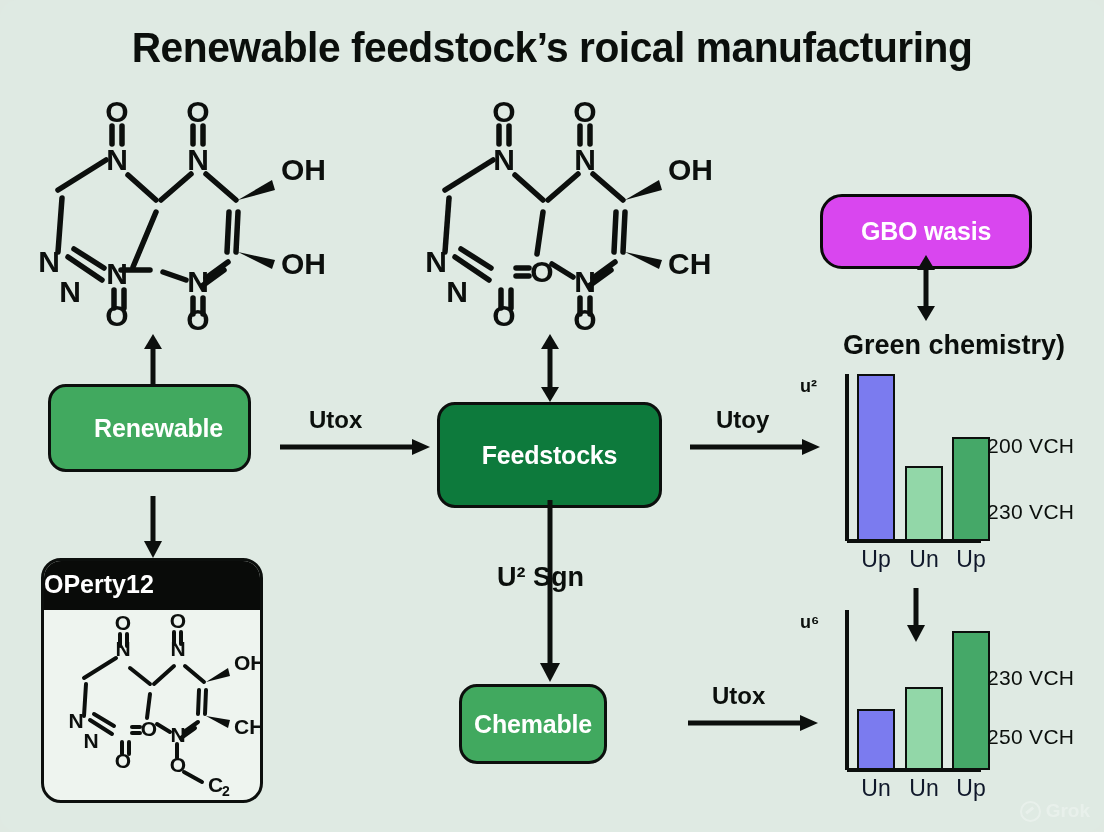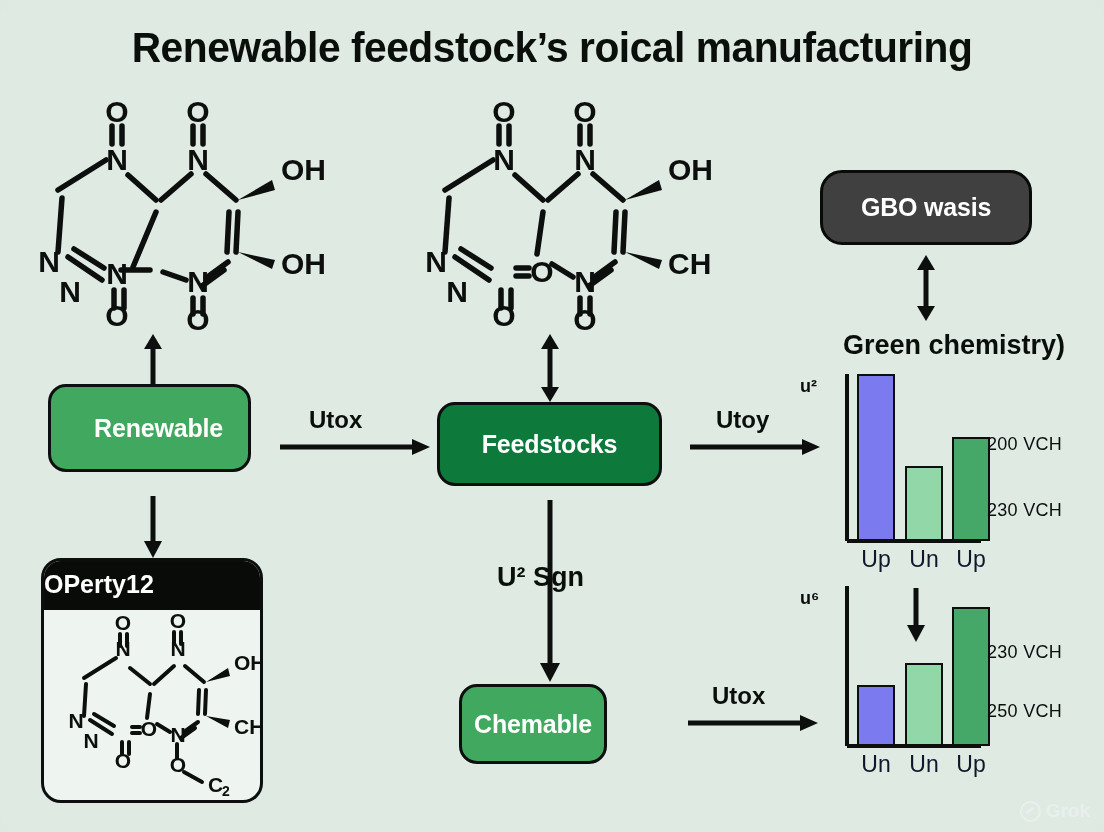--- a/index.html
+++ b/index.html
@@ -34,21 +34,21 @@
     border:3px solid #0c0f0d;
     border-radius:18px;
     color:#ffffff;
     font-weight:bold;
     font-size:25px;
     letter-spacing:-0.2px;
     box-sizing:border-box;
   }
   .node.green-mid{background:#41a95f;}
   .node.green-dark{background:#0d7a3c;}
-  .node.black-pill{background:#404040;border-color:#090b09;border-radius:22px;}
+  .node.black-pill{background:#d946ef;border-color:#090b09;border-radius:22px;margin-top:24px;}
 
   
   .card{
     border:3px solid #0c0f0d;border-radius:20px;
     background:#eef4ef;overflow:hidden;box-sizing:border-box;
   }
   .card-header{
     background:#090b09;color:#fff;font-weight:bold;font-size:25px;
     text-align:left;padding:9px 0 11px 0;
   }
@@ -58,21 +58,21 @@
   .arrow-label{
     font-weight:bold;font-size:24px;color:#0b0f0c;white-space:nowrap;
   }
   .plain-label{
     font-weight:bold;font-size:27px;color:#0b0f0c;white-space:nowrap;
   }
   .axis-label{
     font-weight:bold;font-size:18px;color:#0b0f0c;white-space:nowrap;
   }
   .vch-label{
-    font-size:18px;color:#0b0f0c;white-space:nowrap;letter-spacing:0.3px;
+    font-size:21px;color:#0b0f0c;white-space:nowrap;letter-spacing:0.3px;
   }
   .tick-label{
     font-size:23px;color:#0f172a;white-space:nowrap;text-align:center;
   }
 
   
   .chart{position:absolute;}
   .bar{position:absolute;border:2.5px solid #0c0f0d;box-sizing:border-box;}
 
   
@@ -233,21 +233,21 @@
   </div>
 
   <div class="abs" style="left:280px;top:436px;width:150px;height:22px;">
     <svg width="150" height="22" viewBox="0 0 150 22">
       <line x1="0" y1="11" x2="136" y2="11" stroke="#0c0f0d" stroke-width="5"></line>
       <polygon points="150,11 132,3 132,19" fill="#0c0f0d"></polygon>
     </svg>
   </div>
   <div class="abs arrow-label" style="left:309px;top:406px;">Utox</div>
 
-  <div class="abs node green-dark" style="left:437px;top:402px;width:225px;height:84px;">
+  <div class="abs node green-dark" style="left:437px;top:402px;width:225px;height:106px;">
     <span>Feedstocks</span>
   </div>
 
   <div class="abs" style="left:690px;top:436px;width:130px;height:22px;">
     <svg width="130" height="22" viewBox="0 0 130 22">
       <line x1="0" y1="11" x2="116" y2="11" stroke="#0c0f0d" stroke-width="5"></line>
       <polygon points="130,11 112,3 112,19" fill="#0c0f0d"></polygon>
     </svg>
   </div>
   <div class="abs arrow-label" style="left:716px;top:406px;">Utoy</div>
@@ -355,21 +355,21 @@
     <div class="abs vch-label" style="left:192px;top:132px;">230 VCH</div>
   </div>
 
   <div class="abs" style="left:898px;top:588px;width:36px;height:54px;">
     <svg width="36" height="54" viewBox="0 0 36 54">
       <line x1="18" y1="0" x2="18" y2="40" stroke="#0c0f0d" stroke-width="5"></line>
       <polygon points="18,54 9,37 27,37" fill="#0c0f0d"></polygon>
     </svg>
   </div>
 
-  <div class="abs" style="left:795px;top:580px;width:300px;height:205px;">
+  <div class="abs" style="left:795px;top:604px;width:300px;height:205px;">
     <div class="abs axis-label" style="left:5px;top:8px;">u⁶</div>
     <svg class="abs" style="left:0;top:0;" width="300" height="205" viewBox="0 0 300 205">
       <line x1="52" y1="6" x2="52" y2="166" stroke="#0c0f0d" stroke-width="4"></line>
       <line x1="52" y1="166" x2="186" y2="166" stroke="#0c0f0d" stroke-width="4"></line>
     </svg>
     <div class="chart" style="left:0;top:0;width:300px;height:205px;">
       <div class="bar" style="left:62px;width:38px;bottom:39px;height:61px;background:#7b7bef;"></div>
       <div class="bar" style="left:110px;width:38px;bottom:39px;height:83px;background:#92d7a8;"></div>
       <div class="bar" style="left:157px;width:38px;bottom:39px;height:139px;background:#45a868;"></div>
     </div>

